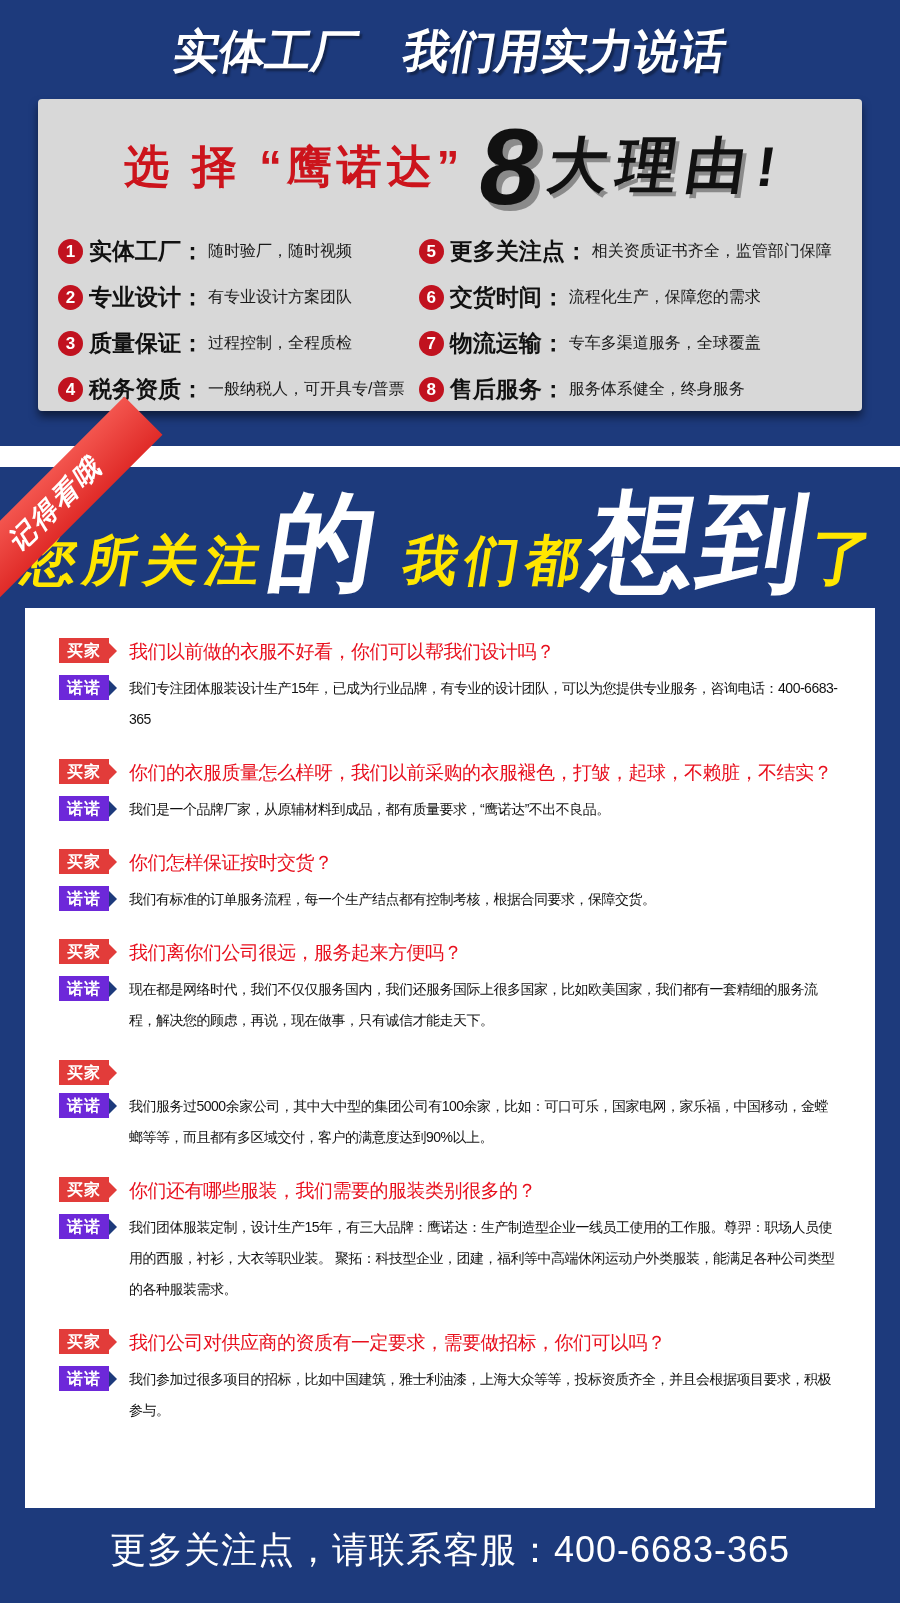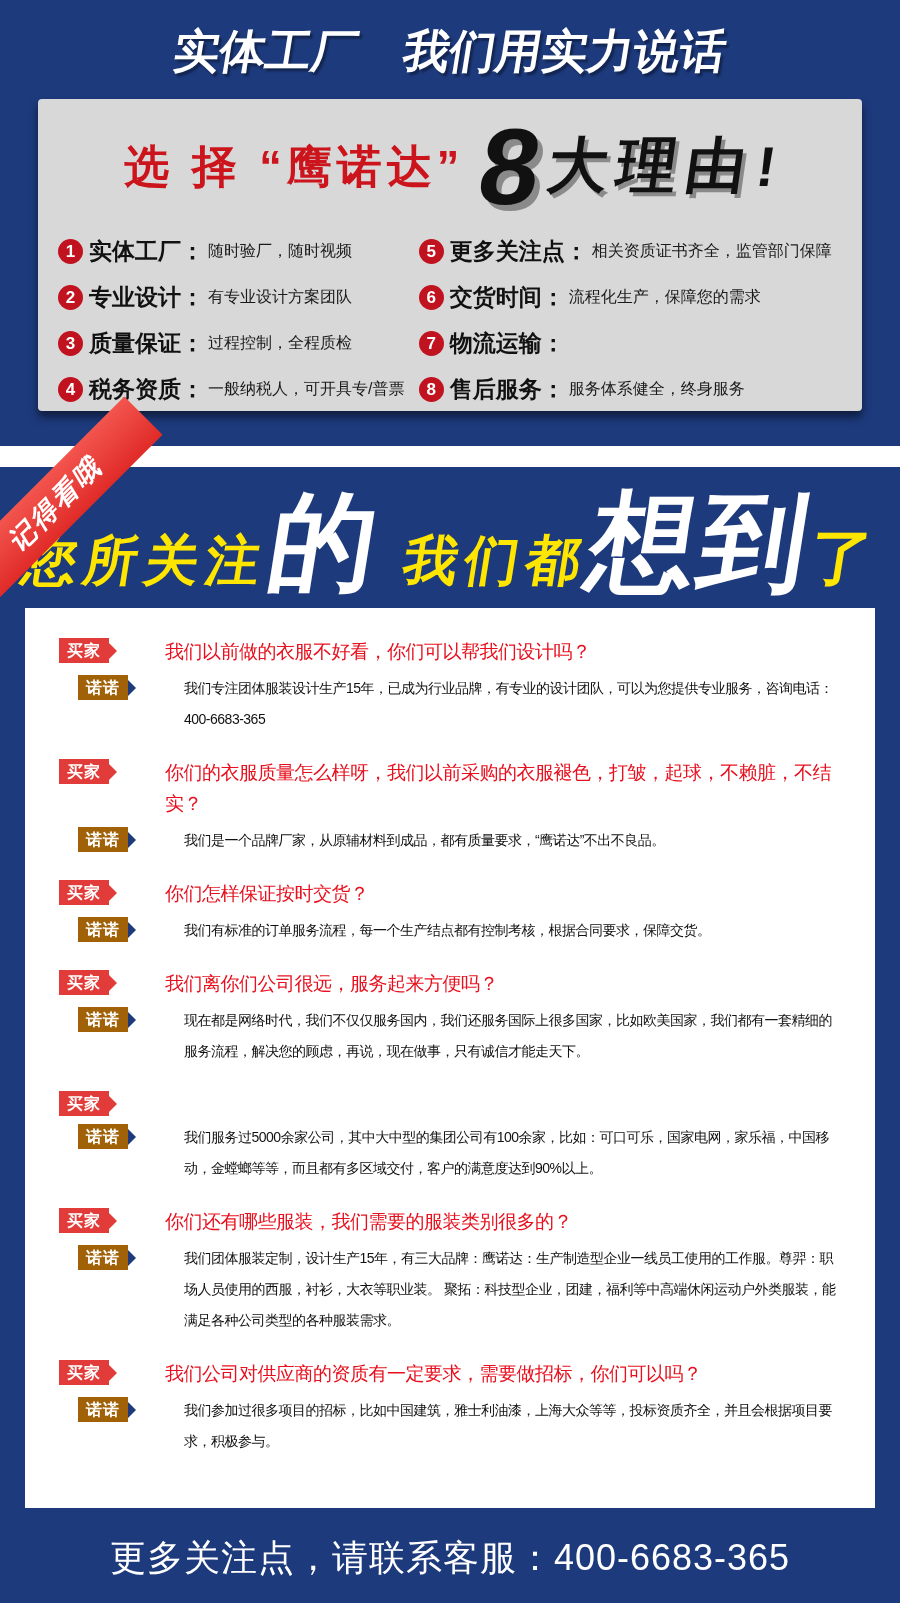--- a/index.html
+++ b/index.html
@@ -39,34 +39,34 @@
           background:linear-gradient(180deg,#f3554e 0%,#e02b28 100%);display:flex;align-items:center;justify-content:center;
           color:#fff;font-size:27px;font-weight:900;letter-spacing:3px;z-index:5;font-style:italic;}
   .hero{padding:22px 0 12px;text-align:center;white-space:nowrap;line-height:1;}
   .hero .hy{color:#ffe600;font-size:54px;font-weight:900;letter-spacing:7px;}
   .hero .hw{color:#ffffff;font-size:107px;font-weight:900;letter-spacing:4px;}
   .hero .hy-end{color:#ffe600;font-size:62px;font-weight:900;}
   .hero .hgap{display:inline-block;width:26px;}
 
   .qa-panel{margin:0 25px;background:#fff;height:900px;box-sizing:border-box;padding:28px 34px 10px;overflow:hidden;}
   .qa-block{margin-bottom:22px;}
-  .qa-row{display:flex;align-items:flex-start;gap:36px;}
+  .qa-row{display:flex;align-items:flex-start;}
   .qa-row.q{margin-bottom:6px;}
   .tag{flex:0 0 auto;position:relative;color:#fff;font-size:16px;font-weight:bold;line-height:21px;
        padding:2px 8px;margin-right:20px;margin-top:2px;letter-spacing:1px;}
   .tag::after{content:"";position:absolute;right:-8px;top:50%;transform:translateY(-50%);
               border-top:8px solid transparent;border-bottom:8px solid transparent;}
   .tag.buyer{background:#e23c3a;}
   .tag.buyer::after{border-left:8px solid #e23c3a;}
-  .tag.nuo{background:#a16207;margin-left:19px;}
+  .tag.nuo{background:#6d28d9;}
   .tag.nuo::after{border-left:8px solid #1d3a7c;}
   .q-text{color:#e8101e;font-size:19px;font-weight:normal;line-height:31px;letter-spacing:-0.5px;}
   .a-text{color:#111;font-size:14px;line-height:31px;letter-spacing:-0.5px;font-weight:500;}
 
-  .footer{text-align:center;color:#fff;font-size:36px;font-weight:500;padding-top:26px;letter-spacing:1px;}
+  .footer{text-align:center;color:#fff;font-size:36px;font-weight:500;padding-top:18px;letter-spacing:1px;}
 </style>
 </head>
 <body>
 
 <div class="page">
 
   <div class="section1">
     <div class="headline">
       <span class="skew">实体工厂　我们用实力说话</span>
     </div>
@@ -111,20 +111,21 @@
 
   <div class="reason">
     <span class="r-num">6</span>
     <span class="r-label">交货时间：</span>
     <span class="r-desc">流程化生产，保障您的需求</span>
   </div>
 
   <div class="reason">
     <span class="r-num">7</span>
     <span class="r-label">物流运输：</span>
+    <span class="r-desc">专车多渠道服务，全球覆盖</span>
   </div>
 
   <div class="reason">
     <span class="r-num">8</span>
     <span class="r-label">售后服务：</span>
     <span class="r-desc">服务体系健全，终身服务</span>
   </div>
 </div>
     </div>
   </div>

